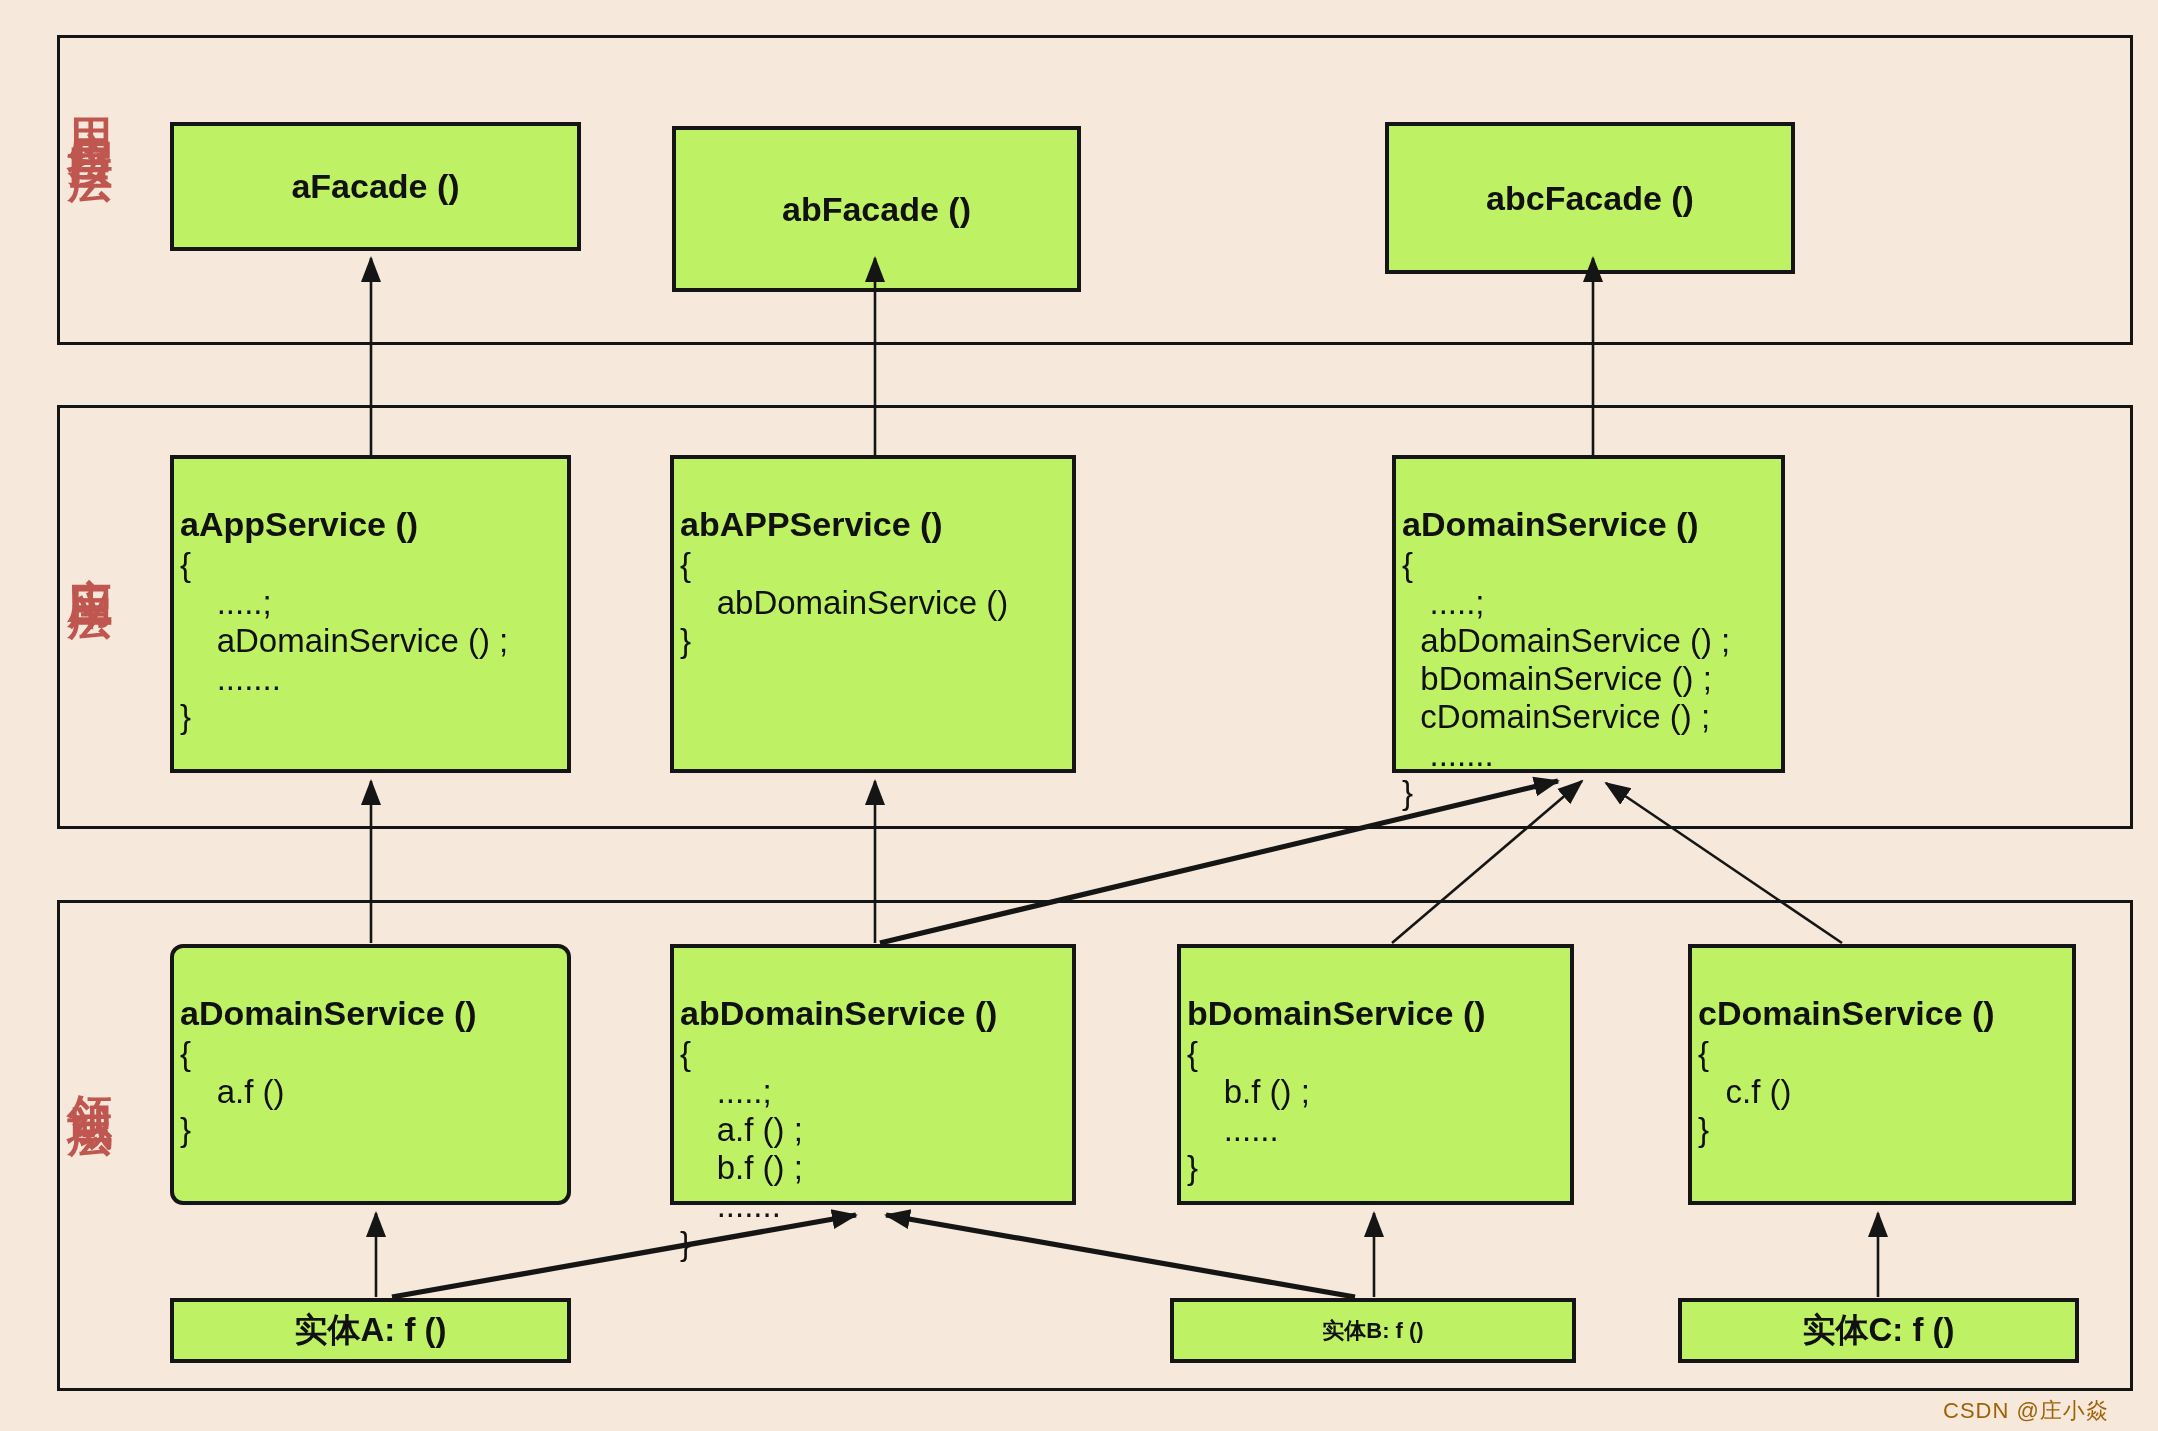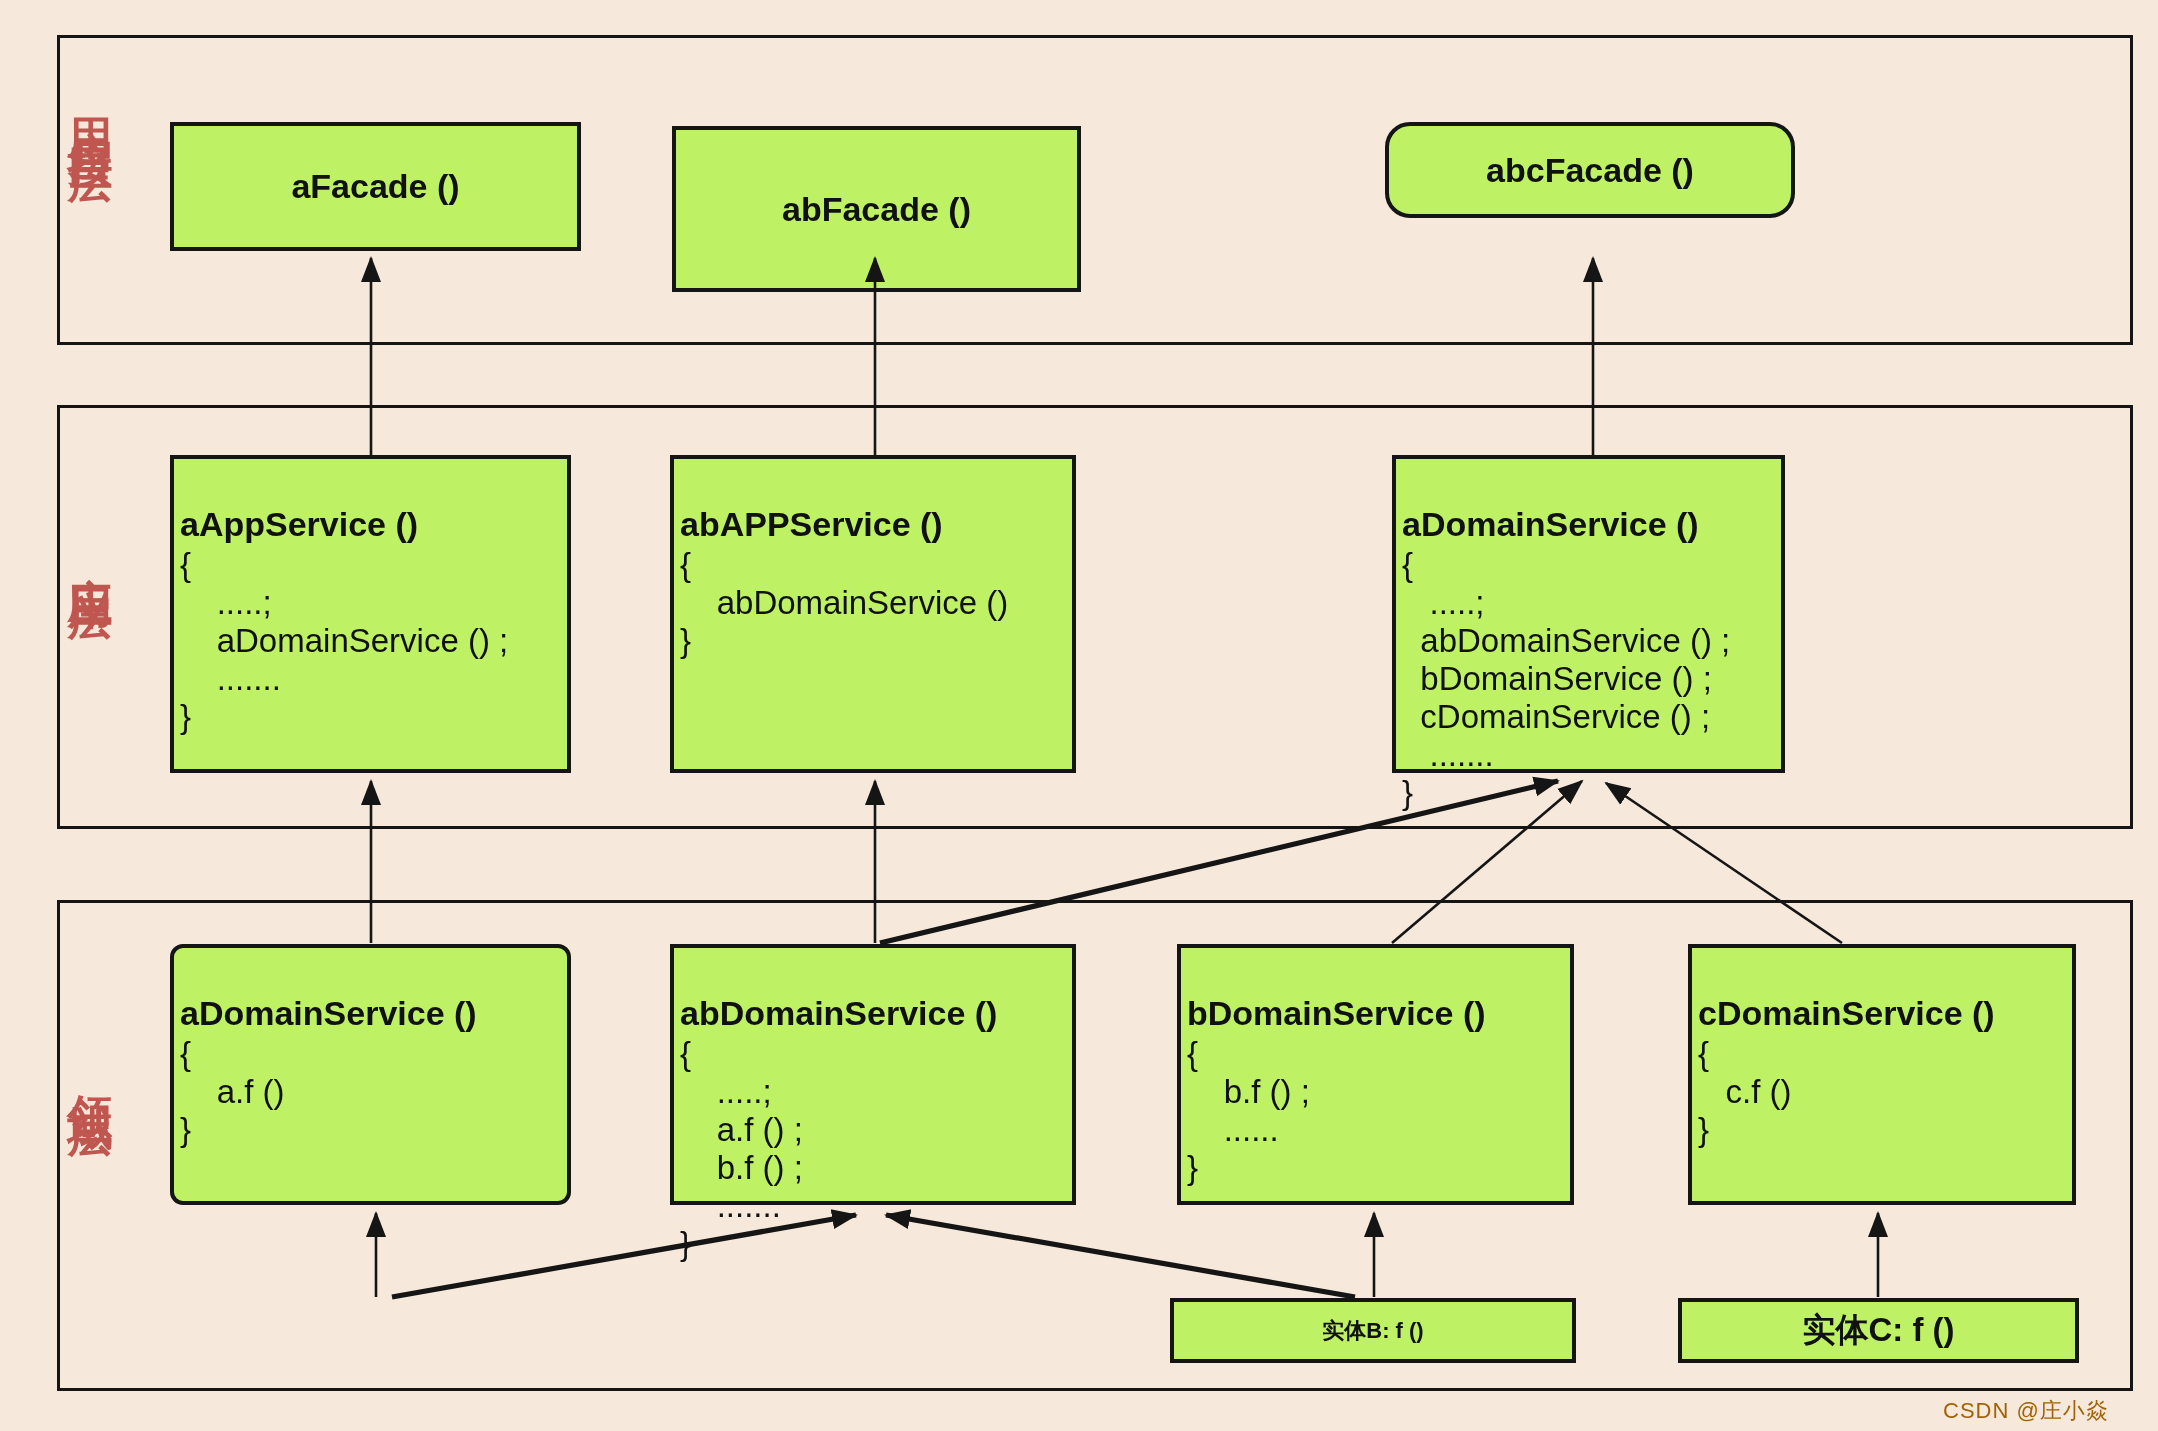--- a/index.html
+++ b/index.html
@@ -20,21 +20,21 @@
   #layer-app .layer-label{top:133px;}
   #layer-domain .layer-label{top:155px;}
   .box{position:absolute;background:#bef264;border:4px solid #151515;box-sizing:border-box;}
   .centerbox{display:flex;align-items:center;justify-content:center;font-weight:bold;font-size:34px;}
   .codebox .title{font-weight:bold;font-size:34px;line-height:44px;padding:4px 0 0 6px;white-space:pre;margin-top:39px;}
   .codebox .lines{padding-left:6px;}
   .codebox .lines div{white-space:pre;font-size:33px;line-height:38px;}
   
   #box-a-facade{left:170px;top:122px;width:411px;height:129px;}
   #box-ab-facade{left:672px;top:126px;width:409px;height:166px;}
-  #box-abc-facade{left:1385px;top:122px;width:410px;height:96px;border-radius:25px;}
+  #box-abc-facade{left:1385px;top:122px;width:410px;height:152px;}
   
   #box-a-app{left:170px;top:455px;width:401px;height:318px;}
   #box-ab-app{left:670px;top:455px;width:406px;height:318px;}
   #box-abc-app{left:1392px;top:455px;width:393px;height:318px;}
   
   #box-a-domain{left:170px;top:944px;width:401px;height:261px;border-radius:13px;}
   #box-ab-domain{left:670px;top:944px;width:406px;height:261px;}
   #box-b-domain{left:1177px;top:944px;width:397px;height:261px;}
   #box-c-domain{left:1688px;top:944px;width:388px;height:261px;}
   
@@ -127,20 +127,21 @@
   </div>
   <div class="box codebox" id="box-c-domain">
     <div class="title">cDomainService ()</div>
     <div class="lines">
         <div>{</div>
         <div>   c.f ()</div>
         <div>}</div>
       </div>
   </div>
 
+  <div class="box centerbox" id="box-entity-a">实体A: f ()</div>
   <div class="box centerbox" id="box-entity-b">实体B: f ()</div>
   <div class="box centerbox" id="box-entity-c">实体C: f ()</div>
 
   <svg class="arrow-layer" viewBox="0 0 2158 1431">
     <defs>
       <marker id="ah" markerUnits="userSpaceOnUse" markerWidth="30" markerHeight="24" refX="24" refY="12" orient="auto">
         <path d="M0,2 L26,12 L0,22 z" fill="#151515"></path>
       </marker>
     </defs>
     <g>

